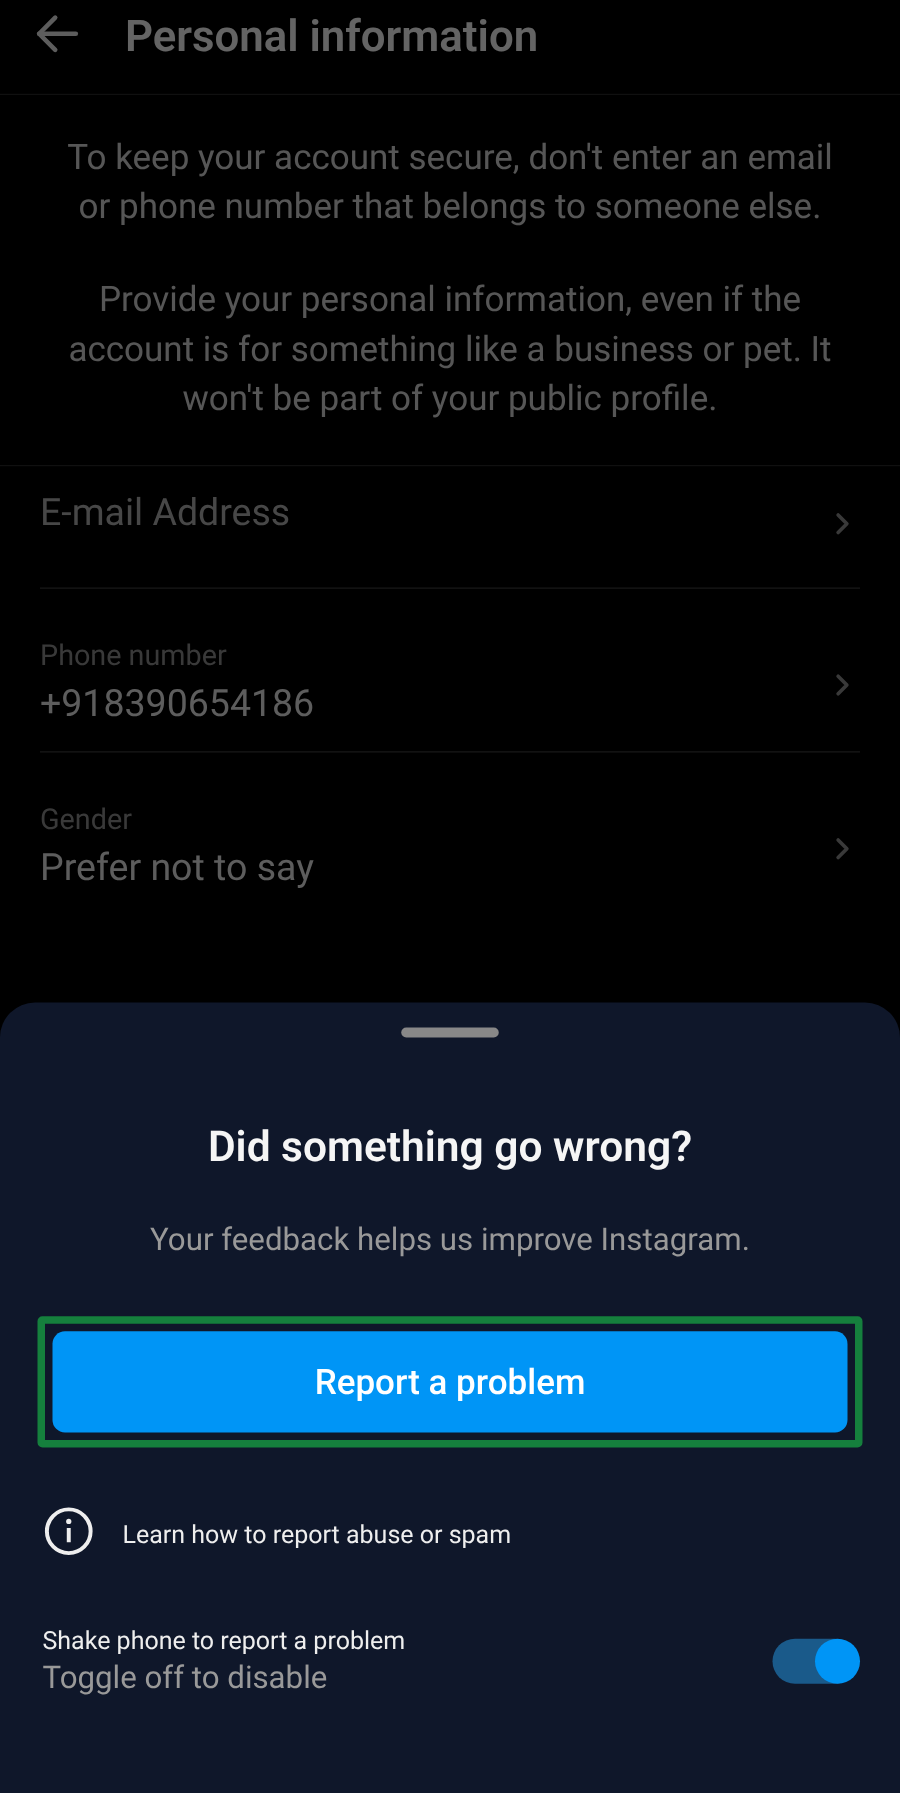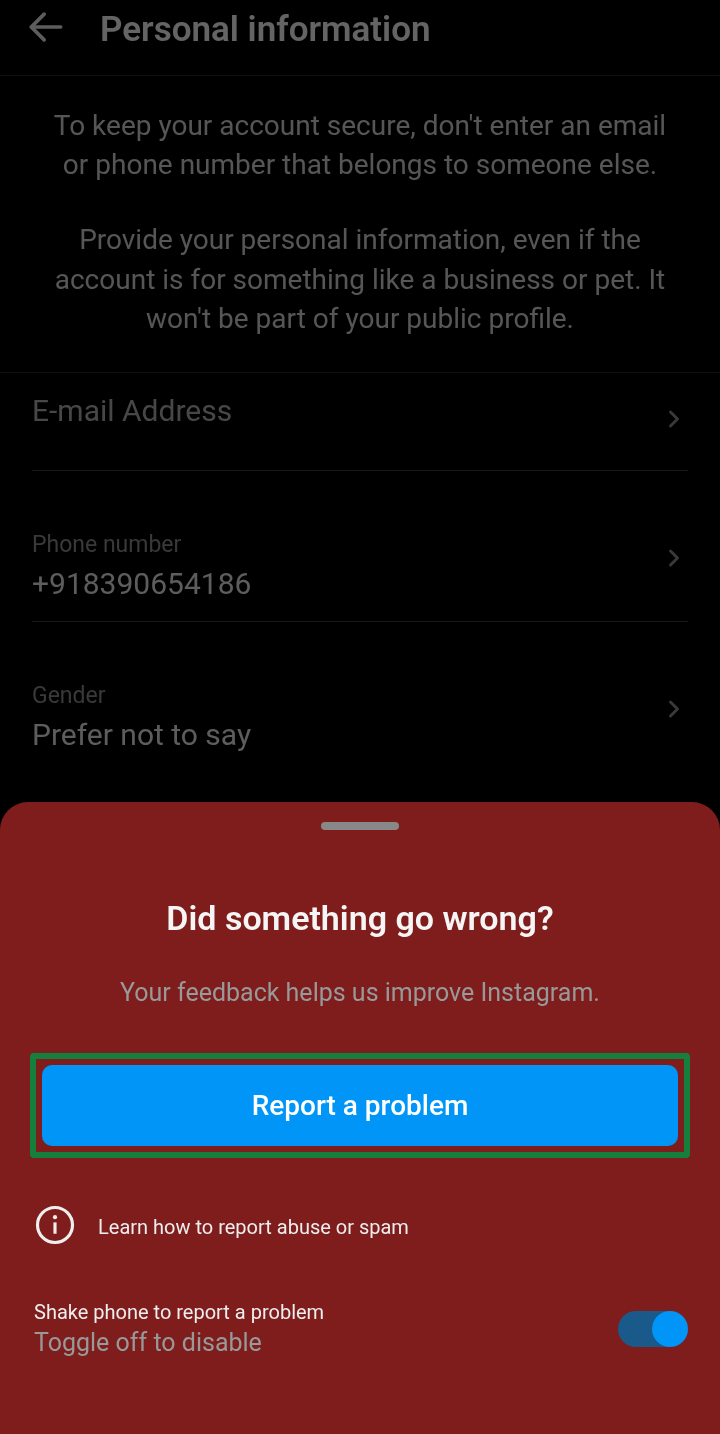--- a/index.html
+++ b/index.html
@@ -12,31 +12,31 @@
     .page-title { font-size: 35px; font-weight: 600; color: #eee; }
     
     .divider { height: 1px; background: #262626; width: 100%; }
     
     .intro { padding: 30px 40px 34px; text-align: center; color: #ccc; font-size: 28px; line-height: 1.4; }
     .intro p + p { margin-top: 36px; }
     
     .field-group { padding: 0 32px; }
     
     .field-row { position: relative; border-bottom: 1px solid #3a3a3a; padding: 12px 0 20px; margin-bottom: 28px; }
-    .field-label-small { font-size: 23px; color: #888; margin-bottom: 8px; margin-top: 20px; }
+    .field-label-small { font-size: 23px; color: #888; margin-bottom: 8px; }
     .field-label-big { font-size: 30px; color: #ddd; }
     .field-value { font-size: 30px; color: #ddd; }
     .chevron { position: absolute; right: 0; top: 50%; transform: translateY(-50%); }
     
     .field-email .field-label-big { color: #aaa; margin-bottom: 22px; padding-top: 8px; }
     
     .bottom-sheet {
       position: absolute;
       left: 0; right: 0; bottom: 0;
-      background: #7f1d1d;
+      background: #0f172a;
       border-radius: 28px 28px 0 0;
       padding: 20px 30px 30px;
       min-height: 632px;
     }
     .drag-handle { width: 78px; height: 8px; background: #888; border-radius: 4px; margin: 0 auto 68px; }
     .sheet-title { text-align: center; font-size: 34px; font-weight: 600; margin-bottom: 40px; color: #f5f5f5; }
     .sheet-subtitle { text-align: center; font-size: 25px; color: #999; margin-bottom: 46px; }
     
     .highlight-box { border: 6px solid #15803d; border-radius: 4px; padding: 6px; margin-bottom: 42px; }
     .report-btn {

